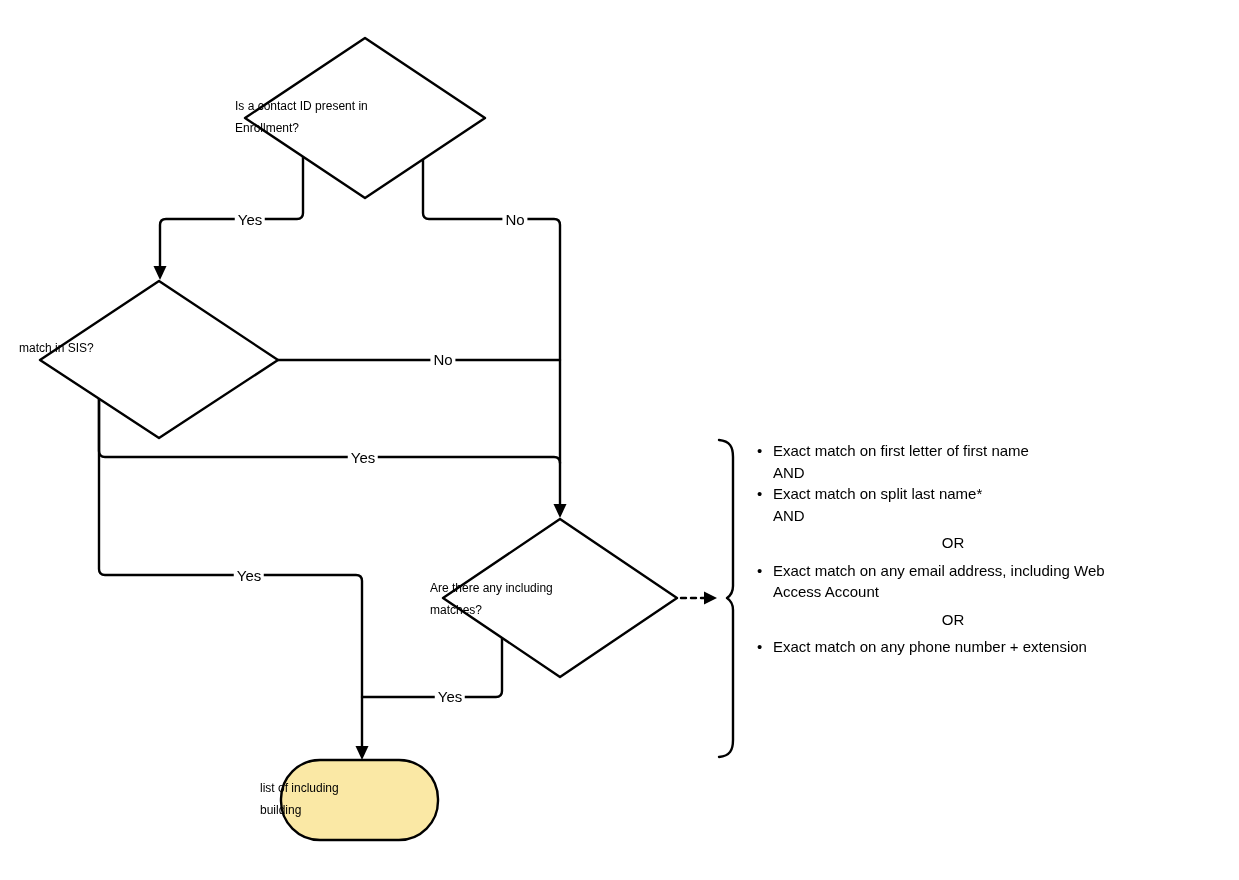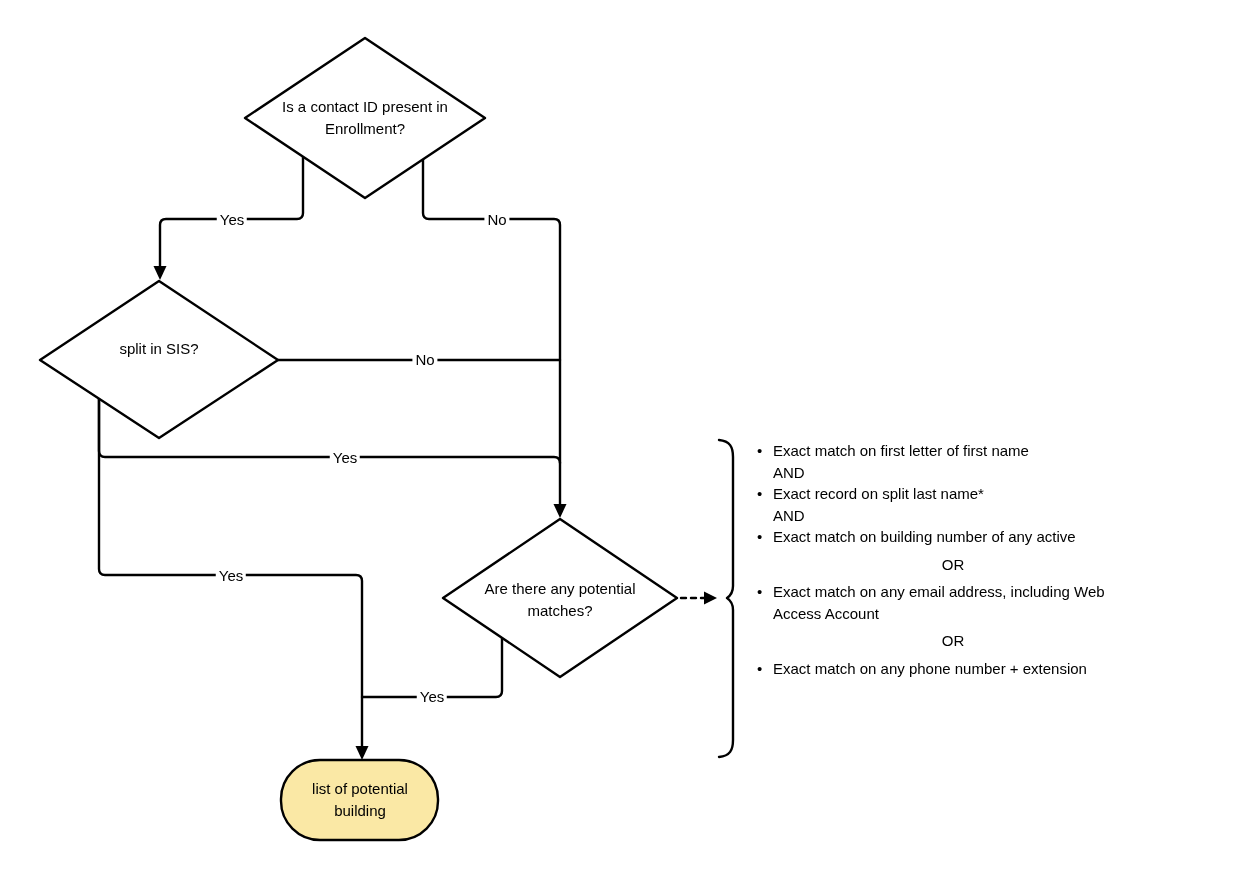--- a/index.html
+++ b/index.html
@@ -10,34 +10,34 @@
     height: 880px;
     background: #ffffff;
     font-family: "Liberation Sans", sans-serif;
     color: #000000;
     overflow: hidden;
   }
   .canvas svg { position: absolute; left: 0; top: 0; }
 
   .node-text {
     position: absolute;
-    text-align: center;
-    font-size: 15px;
+    font-size: 12px;
     line-height: 21.5px;
     transform: translateX(-50%);
     white-space: nowrap;
   }
 
   .edge-label {
     position: absolute;
     transform: translate(-50%, -50%);
     background: #ffffff;
     padding: 0 3px;
     font-size: 15px;
     line-height: 17px;
+    margin-left: 18px;
   }
 
   .criteria {
     position: absolute;
     left: 757px;
     top: 440px;
     width: 402px;
     font-size: 15px;
     line-height: 21.5px;
   }
@@ -86,30 +86,30 @@
       <rect fill="#fae8a5" x="281" y="760" width="157" height="80" rx="39" ry="39"></rect>
     </g>
   </svg>
 
   <div class="node-text" style="left:365px; top:96px; width:260px;">
     <div>Is a contact ID present in</div>
     <div>Enrollment?</div>
   </div>
 
   <div class="node-text" style="left:159px; top:338px; width:280px;">
-    <div>split in SIS?</div>
+    <div>match in SIS?</div>
   </div>
 
   <div class="node-text" style="left:560px; top:578px; width:260px;">
-    <div>Are there any potential</div>
+    <div>Are there any including</div>
     <div>matches?</div>
   </div>
 
   <div class="node-text" style="left:360px; top:778px; width:200px;">
-    <div>list of potential</div>
+    <div>list of including</div>
     <div>building</div>
   </div>
 
   <span class="edge-label" style="left:232px; top:219px;">Yes</span>
   <span class="edge-label" style="left:497px; top:219px;">No</span>
   <span class="edge-label" style="left:425px; top:359px;">No</span>
   <span class="edge-label" style="left:345px; top:457px;">Yes</span>
   <span class="edge-label" style="left:231px; top:575px;">Yes</span>
   <span class="edge-label" style="left:432px; top:696px;">Yes</span>
 
@@ -117,29 +117,25 @@
     <div class="crit-row bullet">
         <span class="dot"></span>
         <span class="txt">Exact match on first letter of first name</span>
       </div>
     <div class="crit-row">
         <span class="dot"></span>
         <span class="txt">AND</span>
       </div>
     <div class="crit-row bullet">
         <span class="dot"></span>
-        <span class="txt">Exact record on split last name*</span>
+        <span class="txt">Exact match on split last name*</span>
       </div>
     <div class="crit-row">
         <span class="dot"></span>
         <span class="txt">AND</span>
-      </div>
-    <div class="crit-row bullet">
-        <span class="dot"></span>
-        <span class="txt">Exact match on building number of any active</span>
       </div>
     <div class="crit-row or-row"><span class="txt">OR</span></div>
     <div class="crit-row bullet">
         <span class="dot"></span>
         <span class="txt">Exact match on any email address, including Web</span>
       </div>
     <div class="crit-row">
         <span class="dot"></span>
         <span class="txt">Access Account</span>
       </div>

